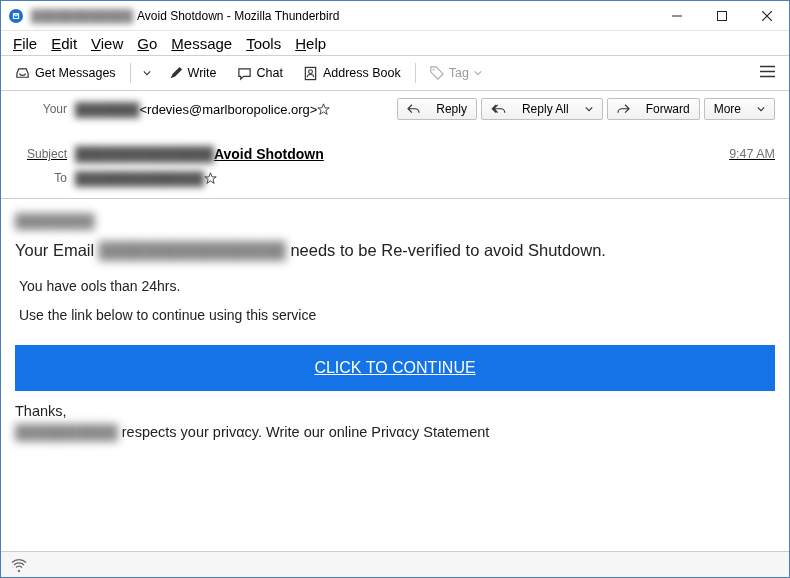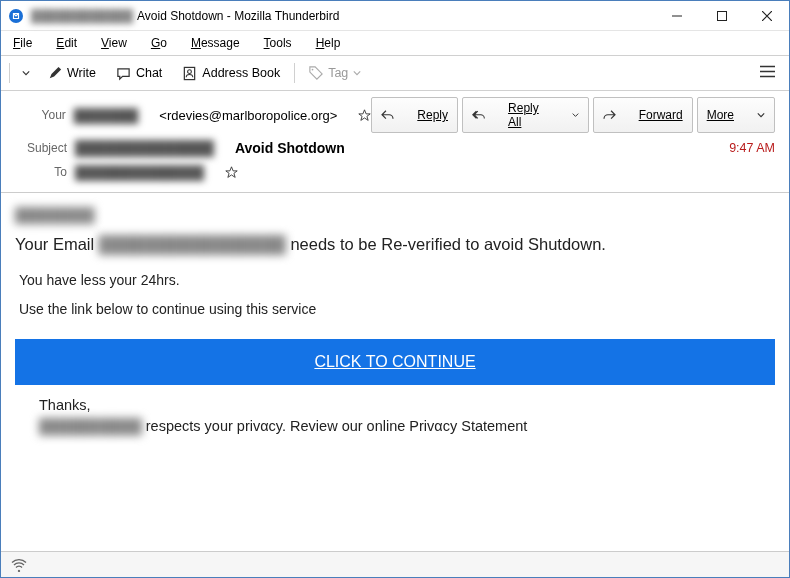--- a/index.html
+++ b/index.html
@@ -8,49 +8,49 @@
 
 .titlebar { height:30px; display:flex; align-items:center; background:#fff; border-bottom:1px solid #e5e5e5; }
 .titlebar .icon-wrap { width:30px; display:flex; justify-content:center; }
 .title-text { flex:1; font-size:12px; display:flex; align-items:center; gap:4px; }
 .title-text .blur { filter:blur(3px); color:#888; }
 .win-btns { display:flex; }
 .win-btn { width:45px; height:30px; display:flex; align-items:center; justify-content:center; }
 .win-btn svg { width:10px; height:10px; }
 
 
-.menubar { height:24px; display:flex; align-items:center; padding:0 6px; gap:12px; font-size:12px; }
+.menubar { height:24px; display:flex; align-items:center; padding:0 6px; gap:2px; font-size:15px; }
 .menubar span { padding:2px 6px; }
 .menubar span u { text-decoration:underline; }
 
 
 .toolbar { height:36px; border-top:1px solid #d0d0d0; border-bottom:1px solid #d0d0d0; display:flex; align-items:center; padding:0 6px; gap:4px; }
 .tool-btn { display:flex; align-items:center; gap:5px; font-size:12.5px; padding:4px 8px; border-radius:2px; cursor:default; }
 .tool-sep { width:1px; height:20px; background:#d0d0d0; margin:0 2px; }
 .hamburger { margin-left:auto; padding:4px 8px; }
 
 
 .headers { padding:6px 14px 8px 14px; border-bottom:1px solid #ccc; }
 .hdr-row { display:flex; align-items:center; min-height:24px; font-size:13px; }
 .hdr-label { width:52px; text-align:right; color:#666; font-size:12px; margin-right:8px; }
-.hdr-value { display:flex; align-items:center; gap:21px; }
+.hdr-value { display:flex; align-items:center; gap:0; }
 .hdr-value .blur { filter:blur(3.5px); color:#555; background:#ccc; border-radius:2px; }
 .action-row { margin-left:auto; display:flex; gap:4px; }
-.act-btn { border:1px solid #c0c0c0; background:linear-gradient(#fdfdfd,#f1f1f1); font-size:12px; padding:3px 9px; display:flex; align-items:center; gap:23px; border-radius:2px;text-decoration:underline; }
-.subject-row { font-size:14px; margin-top:3px; }
+.act-btn { border:1px solid #c0c0c0; background:linear-gradient(#fdfdfd,#f1f1f1); font-size:12px; padding:3px 9px; display:flex; align-items:center; gap:16px; border-radius:2px; }
+.subject-row { font-size:14px; margin-top:21px;text-decoration:underline; }
 .subject-row b { font-weight:600; }
-.time { margin-left:auto; font-size:12.5px; color:#b91c1c; }
+.time { margin-left:auto; font-size:12.5px; color:#737373; }
 
 
 .msg-body { padding:14px 14px 8px 14px; font-size:14px; color:#222; }
 .msg-body .blur { filter:blur(4px); color:#888; display:inline-block; }
 .msg-body .line { margin-bottom:12px; }
 .big-line { font-size:16.5px; margin:12px 0 18px 0; }
 .cta { background:#1473e6; color:#fff; text-align:center; padding:14px 0; margin:22px 0 10px 0; font-size:16px; text-decoration:underline; }
-.thanks { font-size:14.5px; line-height:1.45;margin-left:24px; }
+.thanks { font-size:14.5px; line-height:1.45; }
 
 
 .statusbar { position:absolute; bottom:0; left:0; right:0; height:26px; border-top:1px solid #ccc; display:flex; align-items:center; padding:0 10px; background:#f6f6f6; }
 .statusbar svg { opacity:.75; }
 
 
 .star { width:13px; height:13px; }
 
 
 .chev { width:8px; height:8px; }
@@ -93,20 +93,26 @@
   <span><u>F</u>ile</span>
   <span><u>E</u>dit</span>
   <span><u>V</u>iew</span>
   <span><u>G</u>o</span>
   <span><u>M</u>essage</span>
   <span><u>T</u>ools</span>
   <span><u>H</u>elp</span>
 </div>
 
 <div class="toolbar">
+  <div class="tool-btn">
+    <svg width="15" height="15" viewBox="0 0 16 16">
+        <path d="M2 8 v4 h12 v-4 M2 8 l2-5 h8 l2 5 M5 8 a3 2 0 0 0 6 0" fill="none" stroke="#333" stroke-width="1.3"></path>
+      </svg>
+    <span>Get Messages</span>
+  </div>
   <div class="tool-sep"></div>
   <div class="tool-btn" style="padding:4px 6px;">
     <svg class="chev" viewBox="0 0 10 10">
         <path d="M1 3 L5 7 L9 3" fill="none" stroke="#333" stroke-width="1.4"></path>
       </svg>
   </div>
   <div class="tool-btn">
     <svg width="14" height="14" viewBox="0 0 16 16">
         <path d="M2 14 L4 9 L12 1 L15 4 L7 12 Z" fill="#333"></path>
       </svg>
@@ -205,31 +211,31 @@
   </div>
 </div>
 
 <div class="msg-body">
   <div class="line"><span class="blur">████████</span></div>
 
   <div class="big-line">
     <span>Your Email </span><span class="blur">████████████████</span><span> needs to be Re-verified to avoid Shutdown.</span>
   </div>
 
-  <div class="line" style="padding-left:4px;">You have less your 24hrs.</div>
+  <div class="line" style="padding-left:4px;">You have ools than 24hrs.</div>
 
   <div class="line" style="margin-top:13px; padding-left:4px;">Use the link below to continue using this service</div>
 
   <div class="cta">
     <span>CLICK TO CONTINUE</span>
   </div>
 
   <div class="thanks">
     <span>Thanks,</span><br>
-    <span class="blur">██████████</span><span> respects your privαcy. Review our online Privαcy Statement</span>
+    <span class="blur">██████████</span><span> respects your privαcy. Write our online Privαcy Statement</span>
   </div>
 </div>
 
 <div class="statusbar">
   <svg width="16" height="14" viewBox="0 0 16 14">
     <path d="M8 12.5 a.5.5 0 1 0 .001 0 M5 9.5 a4 4 0 0 1 6 0 M3 7 a7 7 0 0 1 10 0 M1 4.5 a10 10 0 0 1 14 0" fill="none" stroke="#333" stroke-width="1.3"></path>
   </svg>
 </div>
 
 </body></html>

